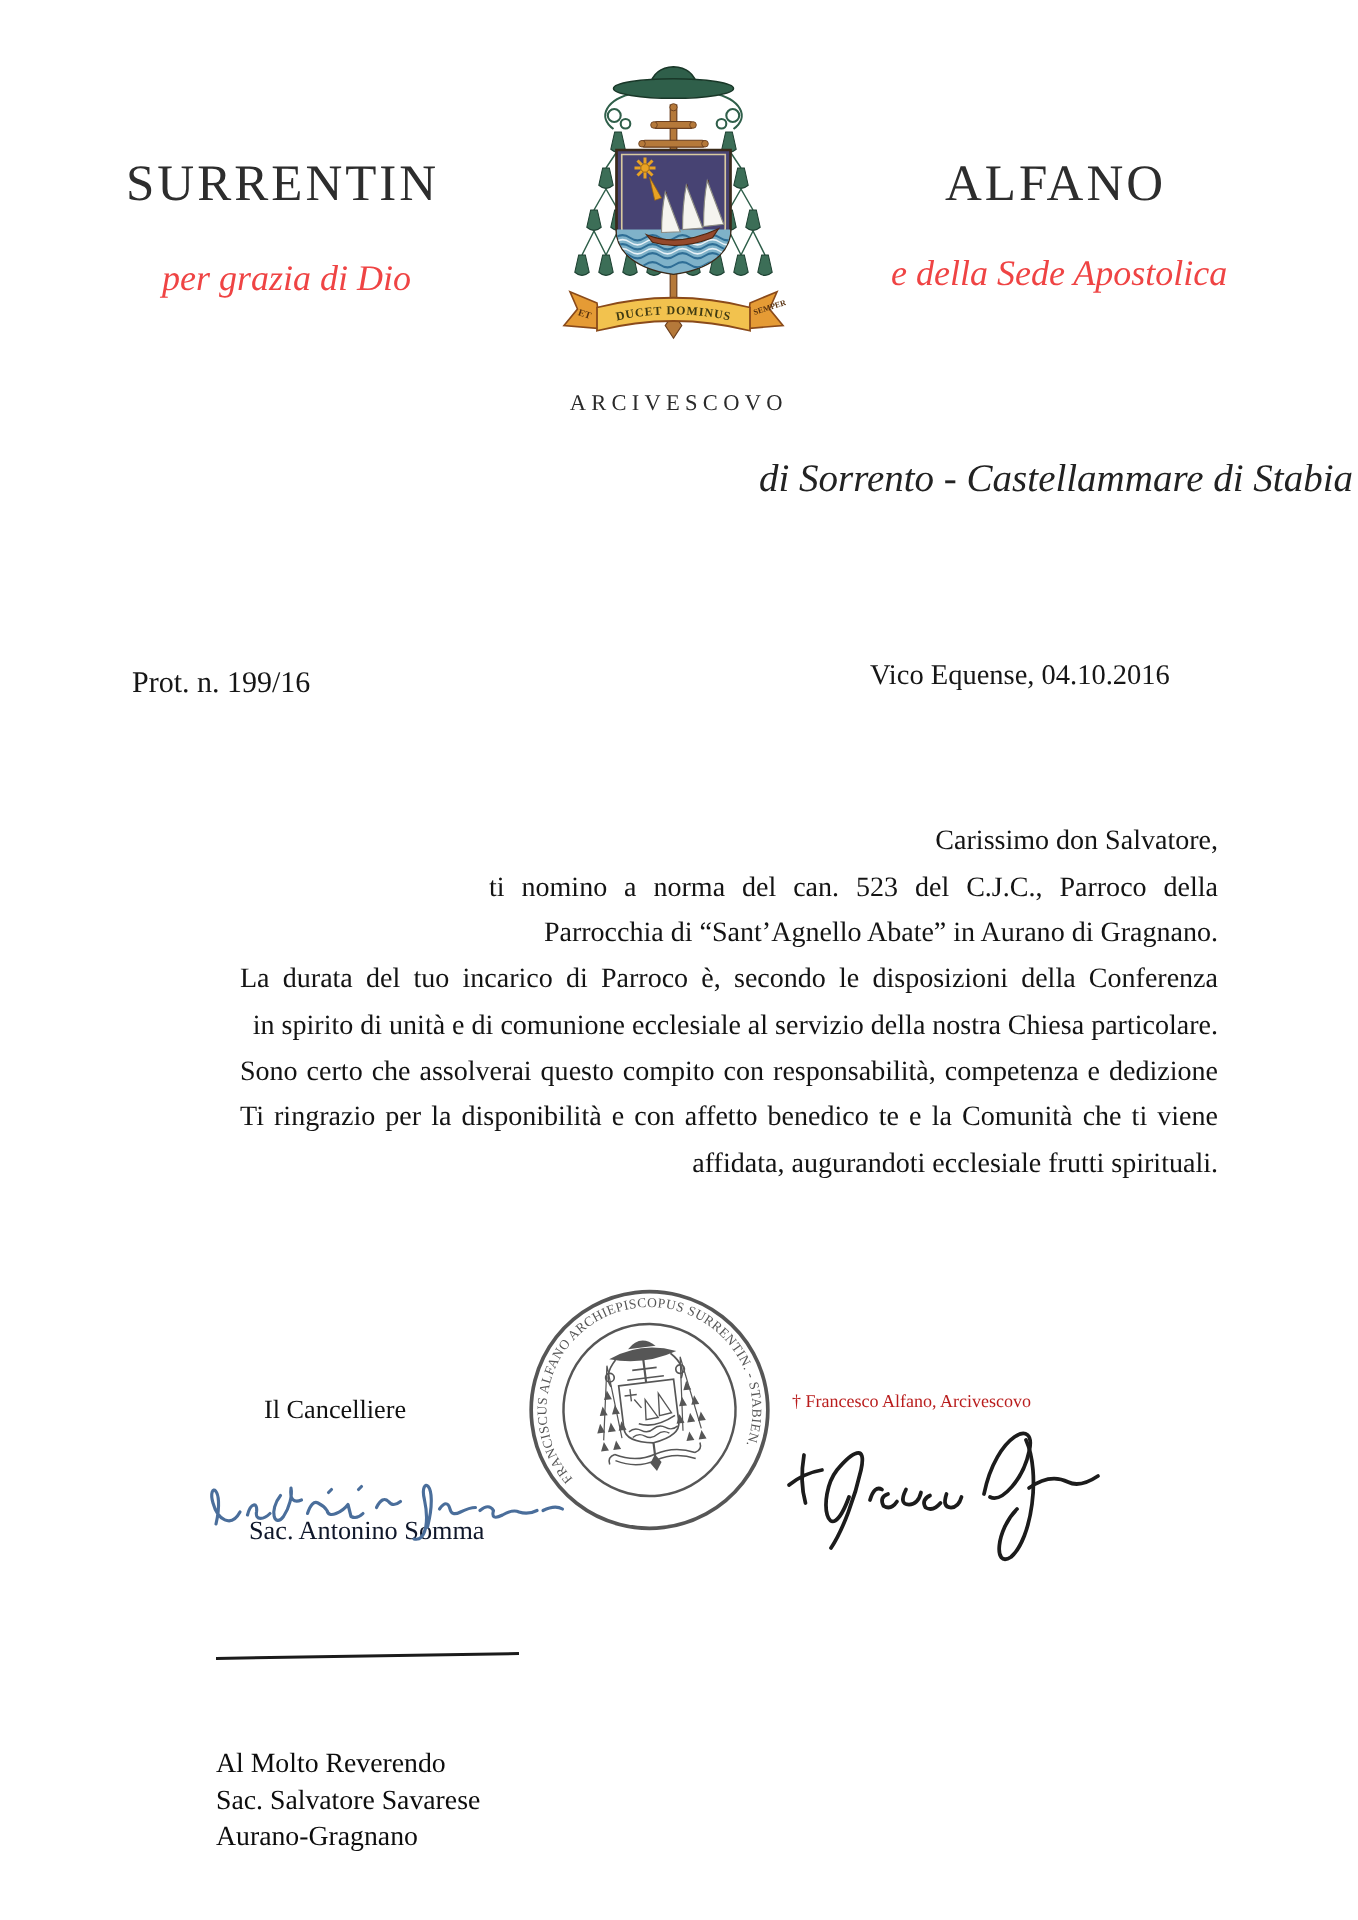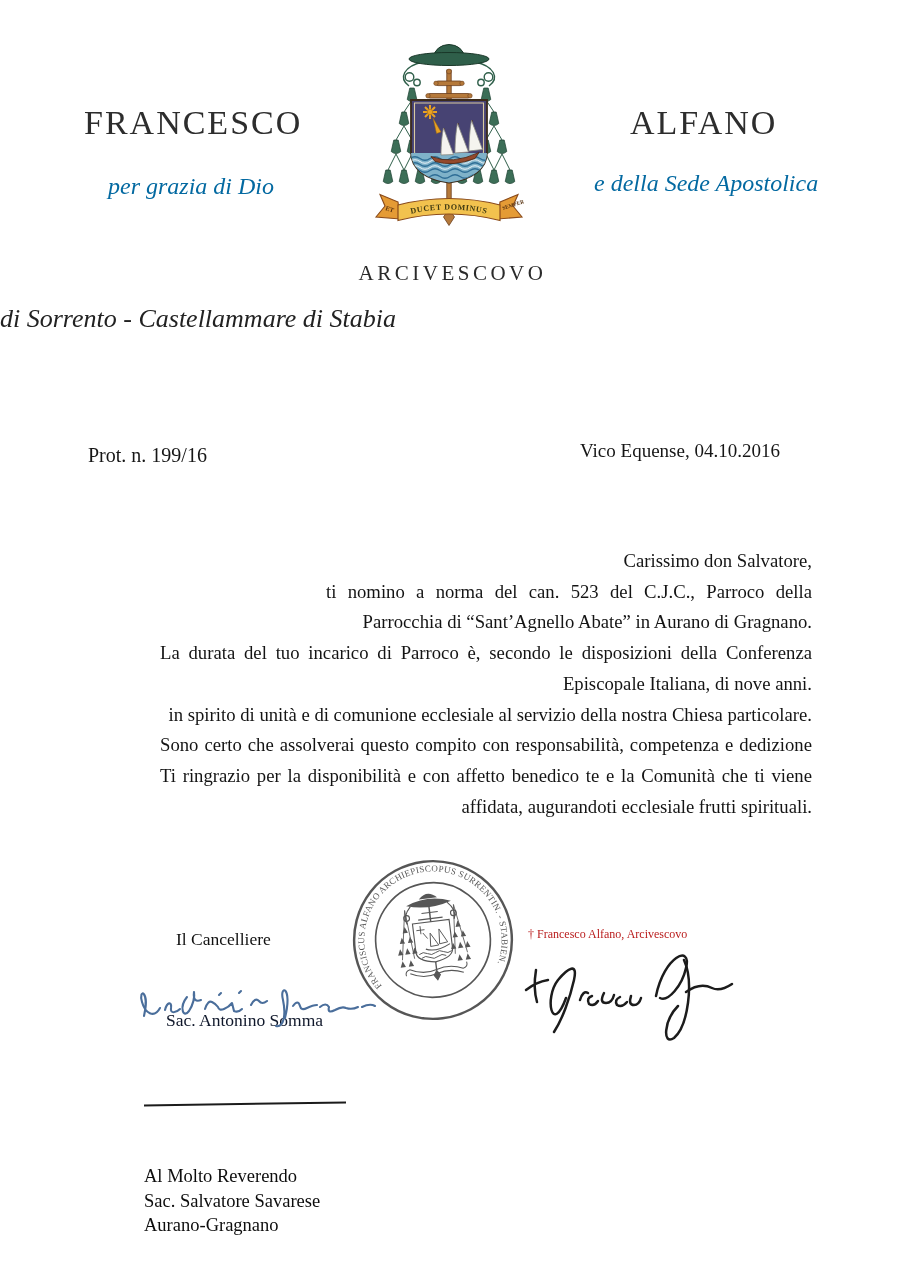--- a/index.html
+++ b/index.html
@@ -2,27 +2,27 @@
 <html><head>
 <meta charset="utf-8">
 <style>
   html,body{margin:0;padding:0;background:#ffffff;}
   .page{position:relative;width:905px;height:1280px;background:#ffffff;overflow:hidden;
         font-family:"Liberation Serif","DejaVu Serif",serif;color:#161616;}
   
   .name{position:absolute;top:104px;font-size:34px;letter-spacing:2px;color:#2d2d2d;white-space:nowrap;}
   .name-left{left:84px;}
   .name-right{left:630px;text-align:center;}
-  .subt{position:absolute;font-style:italic;font-size:24px;color:#0369a1;white-space:nowrap;}
+  .subt{position:absolute;font-style:italic;font-size:24px;color:#ef4444;white-space:nowrap;}
   .sub-left{left:108px;top:173px;}
   .sub-right{left:594px;top:170px;}
   .arms{position:absolute;left:374px;top:36px;}
   .office{position:absolute;left:0;top:261px;width:905px;text-align:center;
-          font-size:21px;letter-spacing:3.5px;color:#2a2a2a;}
-  .see{position:absolute;left:0;top:304px;width:902px;text-align:left;
+          font-size:15px;letter-spacing:3.5px;color:#2a2a2a;}
+  .see{position:absolute;left:0;top:304px;width:902px;text-align:right;
        font-style:italic;font-size:26px;color:#222;}
   
   .prot{position:absolute;left:88px;top:444px;font-size:20px;}
   .dateline{position:absolute;left:580px;top:440px;font-size:19px;}
   
   .body-block{position:absolute;left:88px;top:546px;width:724px;font-size:18.7px;
               line-height:30.7px;color:#141414;}
   .bl{text-align:right;}
   .i1{text-indent:72px;}
   .i2{text-indent:238px;}
@@ -142,36 +142,35 @@
       <path d="M126,166 L144,158.5 L139,170 L148,181 L124,183 Z" fill="#e59b35" stroke="#8a4a1a" stroke-width="1.1"></path>
       <path d="M24,169 Q75,156 126,169 L126,184.5 Q75,171.5 24,184.5 Z" fill="#f2c24e" stroke="#8a4a1a" stroke-width="1.2"></path>
       <text font-size="8" font-weight="bold" fill="#3f3a12" letter-spacing="0.6" text-anchor="middle" font-family="Liberation Serif, serif">
         <textPath href="#mottoArc" startOffset="50%">DUCET DOMINUS</textPath>
       </text>
       <text x="11" y="174" font-size="6.5" font-weight="bold" fill="#58320f" transform="rotate(18 11 174)" font-family="Liberation Serif, serif">ET</text>
       <text x="129" y="174" font-size="5.4" font-weight="bold" fill="#58320f" transform="rotate(-18 129 174)" font-family="Liberation Serif, serif">SEMPER</text>
     </g>
   </svg>
 
-  <div class="name name-left">FRANCESCO</div>
+  <div class="name name-left">SURRENTIN</div>
   <div class="name name-right">ALFANO</div>
   <div class="subt sub-left">per grazia di Dio</div>
   <div class="subt sub-right">e della Sede Apostolica</div>
   <div class="office">ARCIVESCOVO</div>
   <div class="see">di Sorrento - Castellammare di Stabia</div>
 
   <div class="prot">Prot. n. 199/16</div>
   <div class="dateline">Vico Equense, 04.10.2016</div>
 
   <div class="body-block">
     <div class="bl i1">Carissimo don Salvatore,</div>
     <div class="bl i2 jst">ti nomino a norma del can. 523 del C.J.C., Parroco della</div>
     <div class="bl">Parrocchia di “Sant’Agnello Abate” in Aurano di Gragnano.</div>
     <div class="bl i1 jst">La durata del tuo incarico di Parroco è, secondo le disposizioni della Conferenza</div>
-    <div class="bl">Episcopale Italiana, di nove anni.</div>
     <div class="bl">in spirito di unità e di comunione ecclesiale al servizio della nostra Chiesa particolare.</div>
     <div class="bl i1 jst">Sono certo che assolverai questo compito con responsabilità, competenza e dedizione</div>
     <div class="bl i1 jst">Ti ringrazio per la disponibilità e con affetto benedico te e la Comunità che ti viene</div>
     <div class="bl">affidata, augurandoti ecclesiale frutti spirituali.</div>
   </div>
 
   <svg class="seal-svg" width="168" height="168" viewBox="0 0 164 164">
     <g transform="rotate(-7 82 82)" opacity="0.88">
       <circle cx="82" cy="82" r="77" fill="none" stroke="#3f3f3f" stroke-width="2.4"></circle>
       <circle cx="82" cy="82" r="56" fill="none" stroke="#3f3f3f" stroke-width="1.6"></circle>

